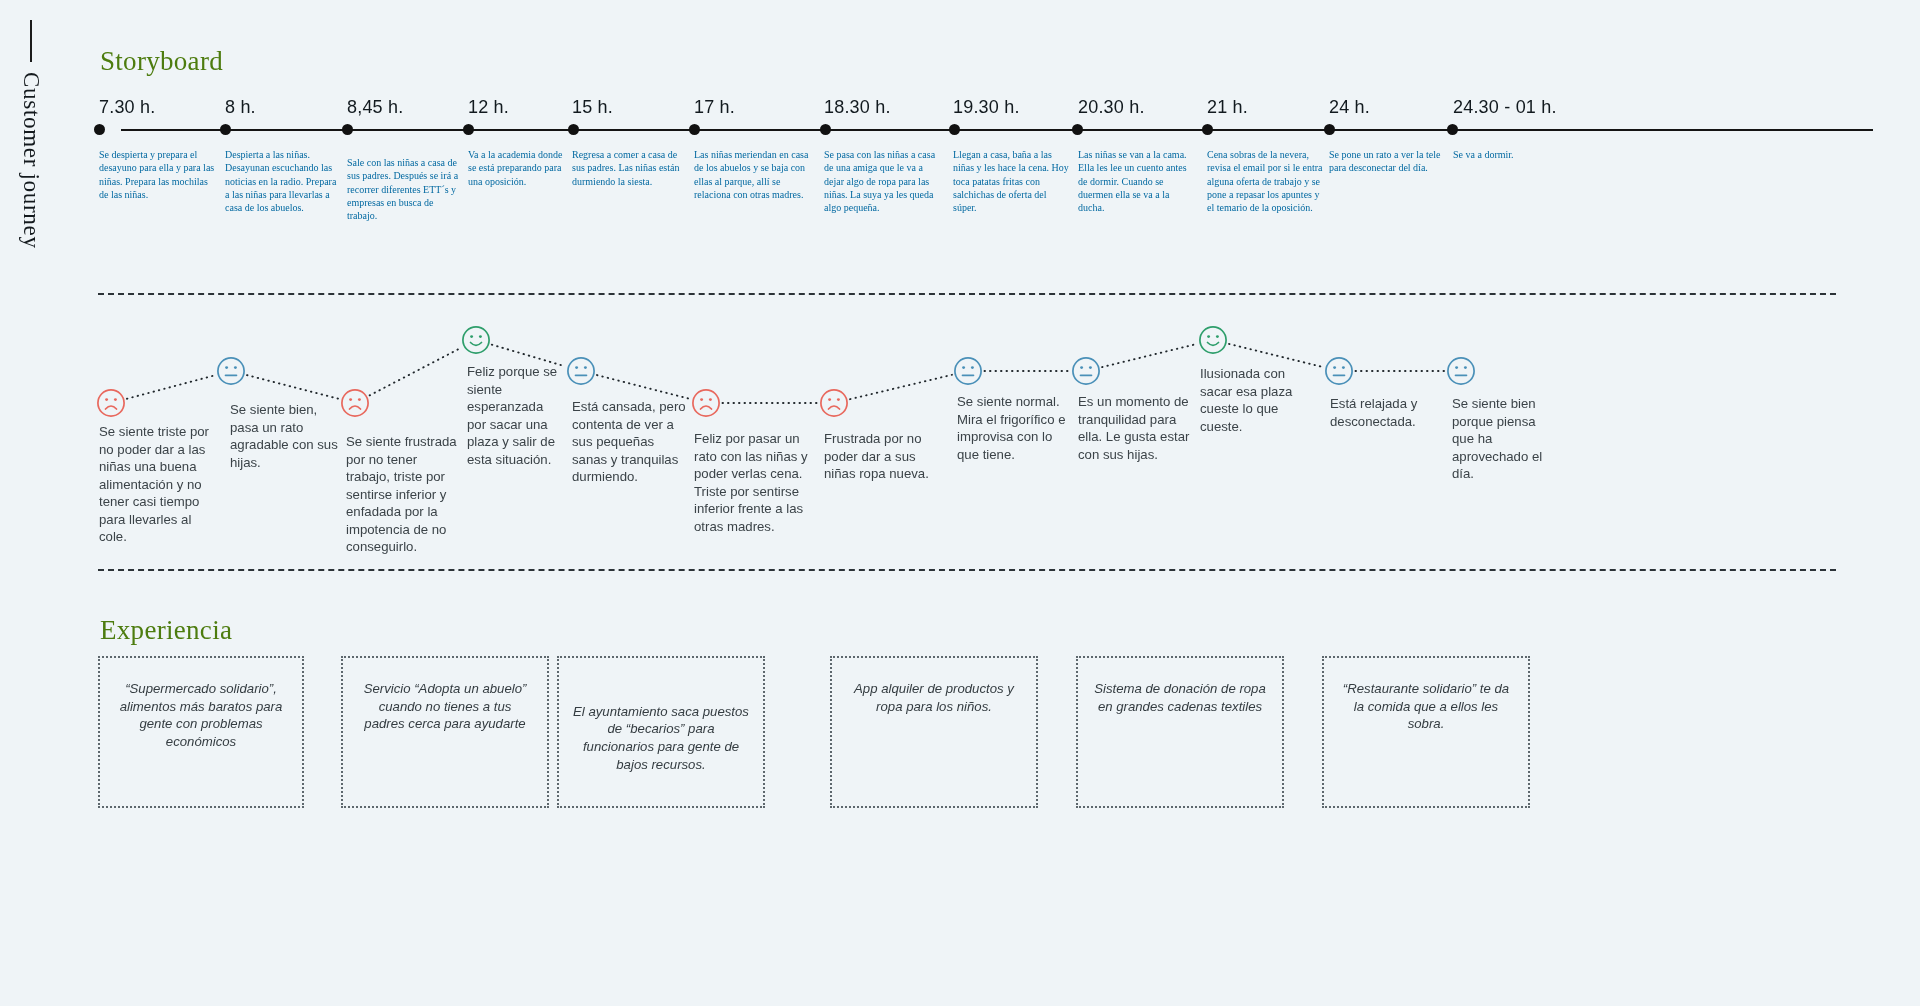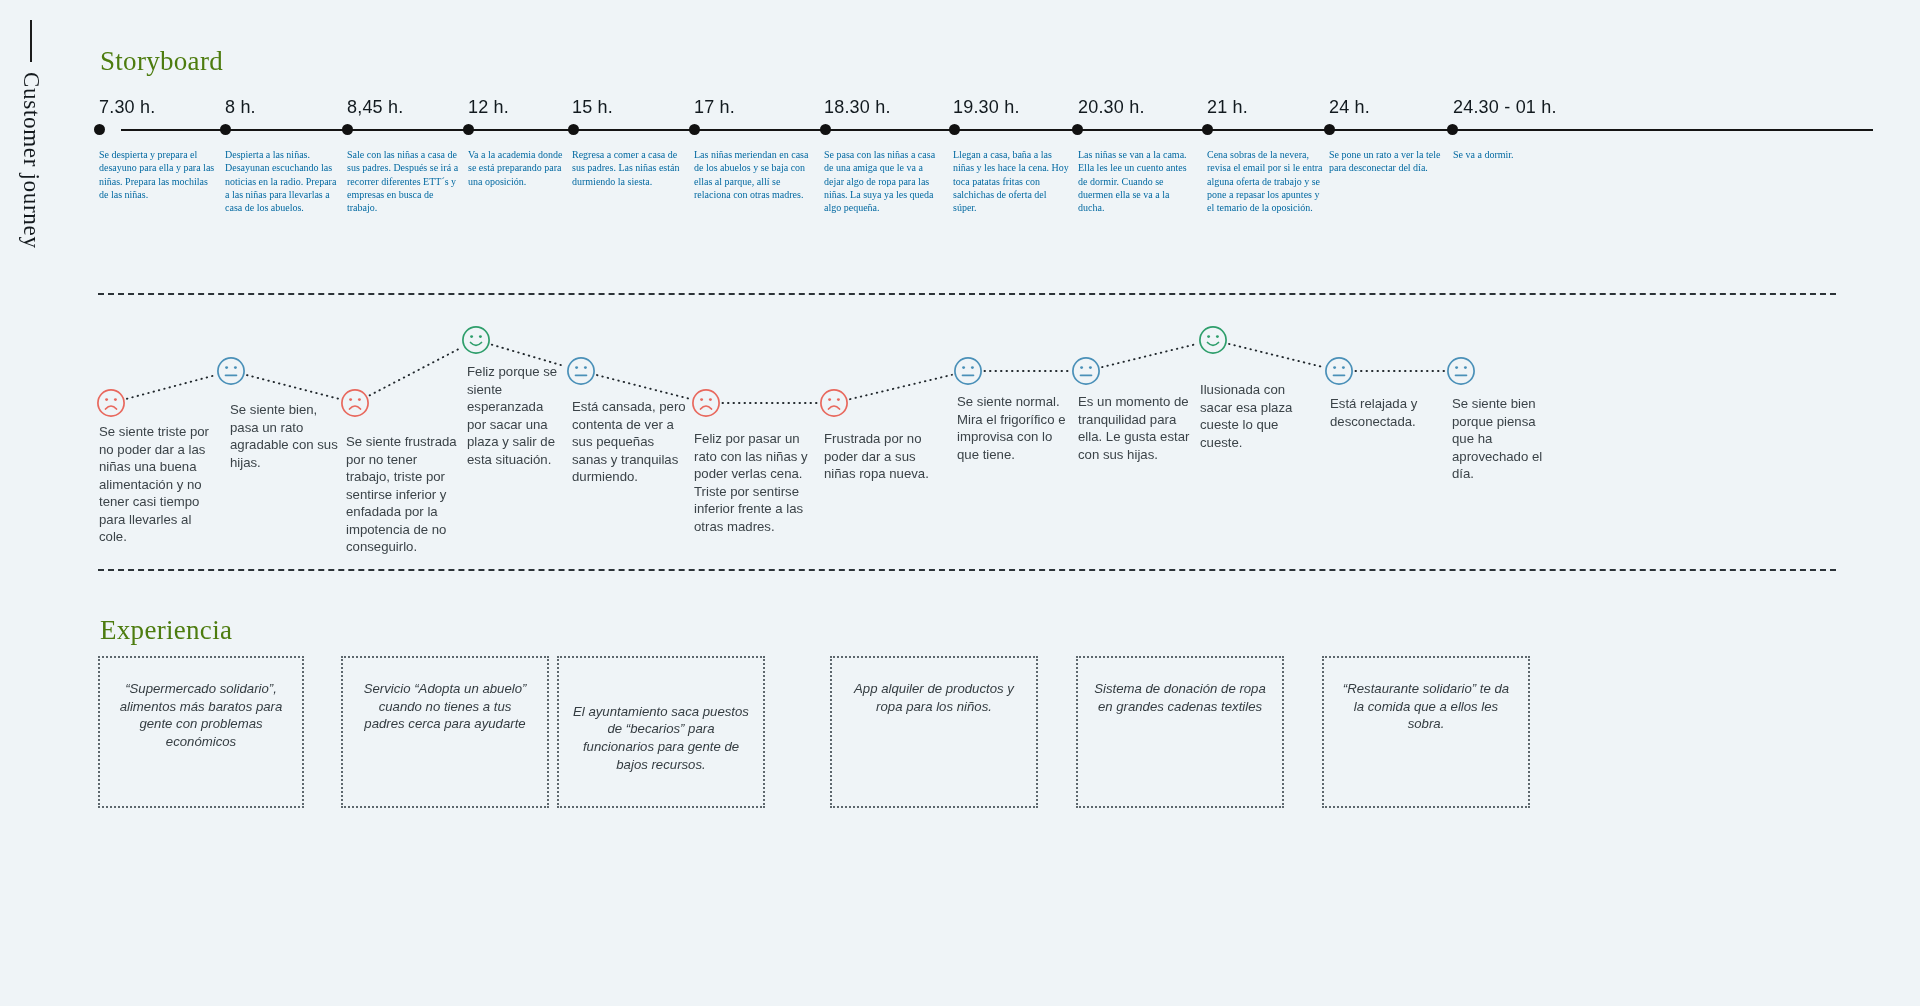--- a/index.html
+++ b/index.html
@@ -107,21 +107,21 @@
           <div class="tl-desc" style="width: 118px;">Se despierta y prepara el desayuno para ella y para las niñas. Prepara las mochilas de las niñas.</div>
         </div>
         <div class="tl-item" style="left: 225px; width: 112px;">
           <div class="tl-time">8 h.</div>
           <div class="tl-dot" style="left: -5px;"></div>
           <div class="tl-desc" style="width: 112px;">Despierta a las niñas. Desayunan escuchando las noticias en la radio. Prepara a las niñas para llevarlas a casa de los abuelos.</div>
         </div>
         <div class="tl-item" style="left: 347px; width: 112px;">
           <div class="tl-time">8,45 h.</div>
           <div class="tl-dot" style="left: -5px;"></div>
-          <div class="tl-desc" style="width: 112px;">Sale con las niñas a casa de sus padres. Después se irá a recorrer diferentes ETT´s y empresas en busca de trabajo.</div>
+          <div class="tl-desc" style="width: 112px; margin-top: 8px;">Sale con las niñas a casa de sus padres. Después se irá a recorrer diferentes ETT´s y empresas en busca de trabajo.</div>
         </div>
         <div class="tl-item" style="left: 468px; width: 98px;">
           <div class="tl-time">12 h.</div>
           <div class="tl-dot" style="left: -5px;"></div>
           <div class="tl-desc" style="width: 98px;">Va a la academia donde se está preparando para una oposición.</div>
         </div>
         <div class="tl-item" style="left: 572px; width: 110px;">
           <div class="tl-time">15 h.</div>
           <div class="tl-dot" style="left: -4px;"></div>
           <div class="tl-desc" style="width: 110px;">Regresa a comer a casa de sus padres. Las niñas están durmiendo la siesta.</div>
@@ -244,21 +244,21 @@
             <circle cx="19.4" cy="11.6" r="1.45" fill="#4a90b8"></circle>
             <line x1="9.5" y1="19.3" x2="20.5" y2="19.3" stroke="#4a90b8" stroke-width="1.7" stroke-linecap="round"></line>
           </svg></div>
         <div class="exp-text" style="left: 1078px; top: 100px; width: 112px;">Es un momento de tranquilidad para ella. Le gusta estar con sus hijas.</div>
         <div class="face" style="left: 1198px; top: 32px;"><svg viewBox="0 0 30 30" width="30" height="30">
             <circle cx="15" cy="15" r="13.1" fill="none" stroke="#2e9e6b" stroke-width="1.7"></circle>
             <circle cx="10.6" cy="11.6" r="1.45" fill="#2e9e6b"></circle>
             <circle cx="19.4" cy="11.6" r="1.45" fill="#2e9e6b"></circle>
             <path d="M9.5 17.5 Q15 23 20.5 17.5" fill="none" stroke="#2e9e6b" stroke-width="1.7" stroke-linecap="round"></path>
           </svg></div>
-        <div class="exp-text" style="left: 1200px; top: 72px; width: 114px; margin-top: 16px;">Ilusionada con sacar esa plaza cueste lo que cueste.</div>
+        <div class="exp-text" style="left: 1200px; top: 72px; width: 114px;">Ilusionada con sacar esa plaza cueste lo que cueste.</div>
         <div class="face" style="left: 1324px; top: 63px;"><svg viewBox="0 0 30 30" width="30" height="30">
             <circle cx="15" cy="15" r="13.1" fill="none" stroke="#4a90b8" stroke-width="1.7"></circle>
             <circle cx="10.6" cy="11.6" r="1.45" fill="#4a90b8"></circle>
             <circle cx="19.4" cy="11.6" r="1.45" fill="#4a90b8"></circle>
             <line x1="9.5" y1="19.3" x2="20.5" y2="19.3" stroke="#4a90b8" stroke-width="1.7" stroke-linecap="round"></line>
           </svg></div>
         <div class="exp-text" style="left: 1330px; top: 102px; width: 102px;">Está relajada y desconectada.</div>
         <div class="face" style="left: 1446px; top: 63px;"><svg viewBox="0 0 30 30" width="30" height="30">
             <circle cx="15" cy="15" r="13.1" fill="none" stroke="#4a90b8" stroke-width="1.7"></circle>
             <circle cx="10.6" cy="11.6" r="1.45" fill="#4a90b8"></circle>

